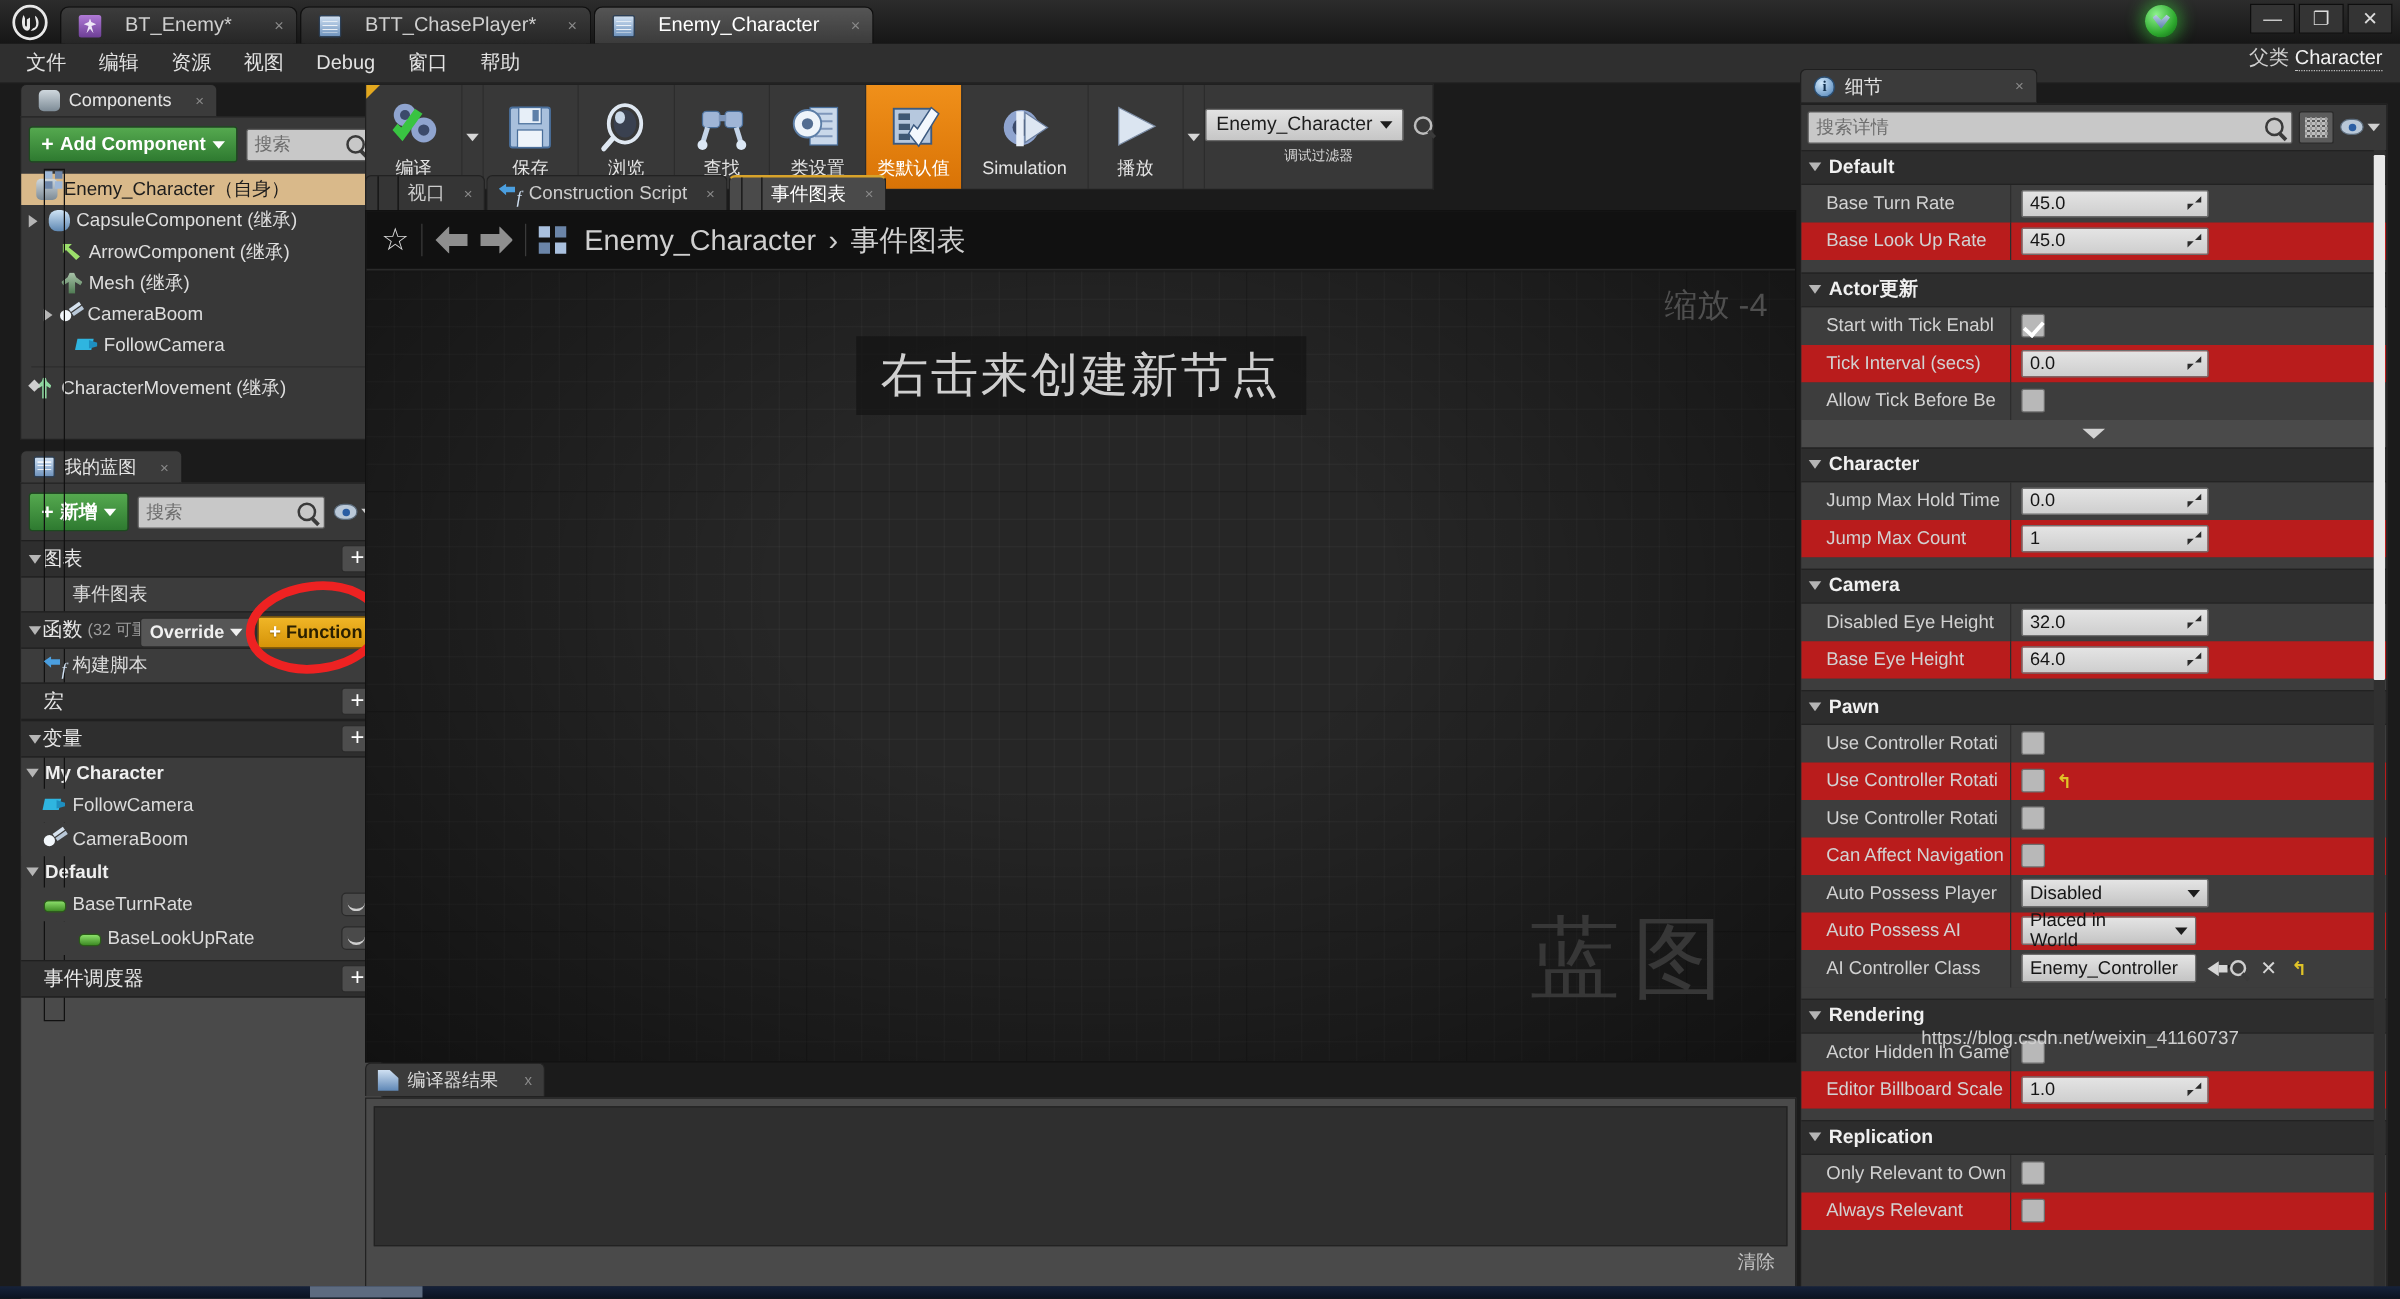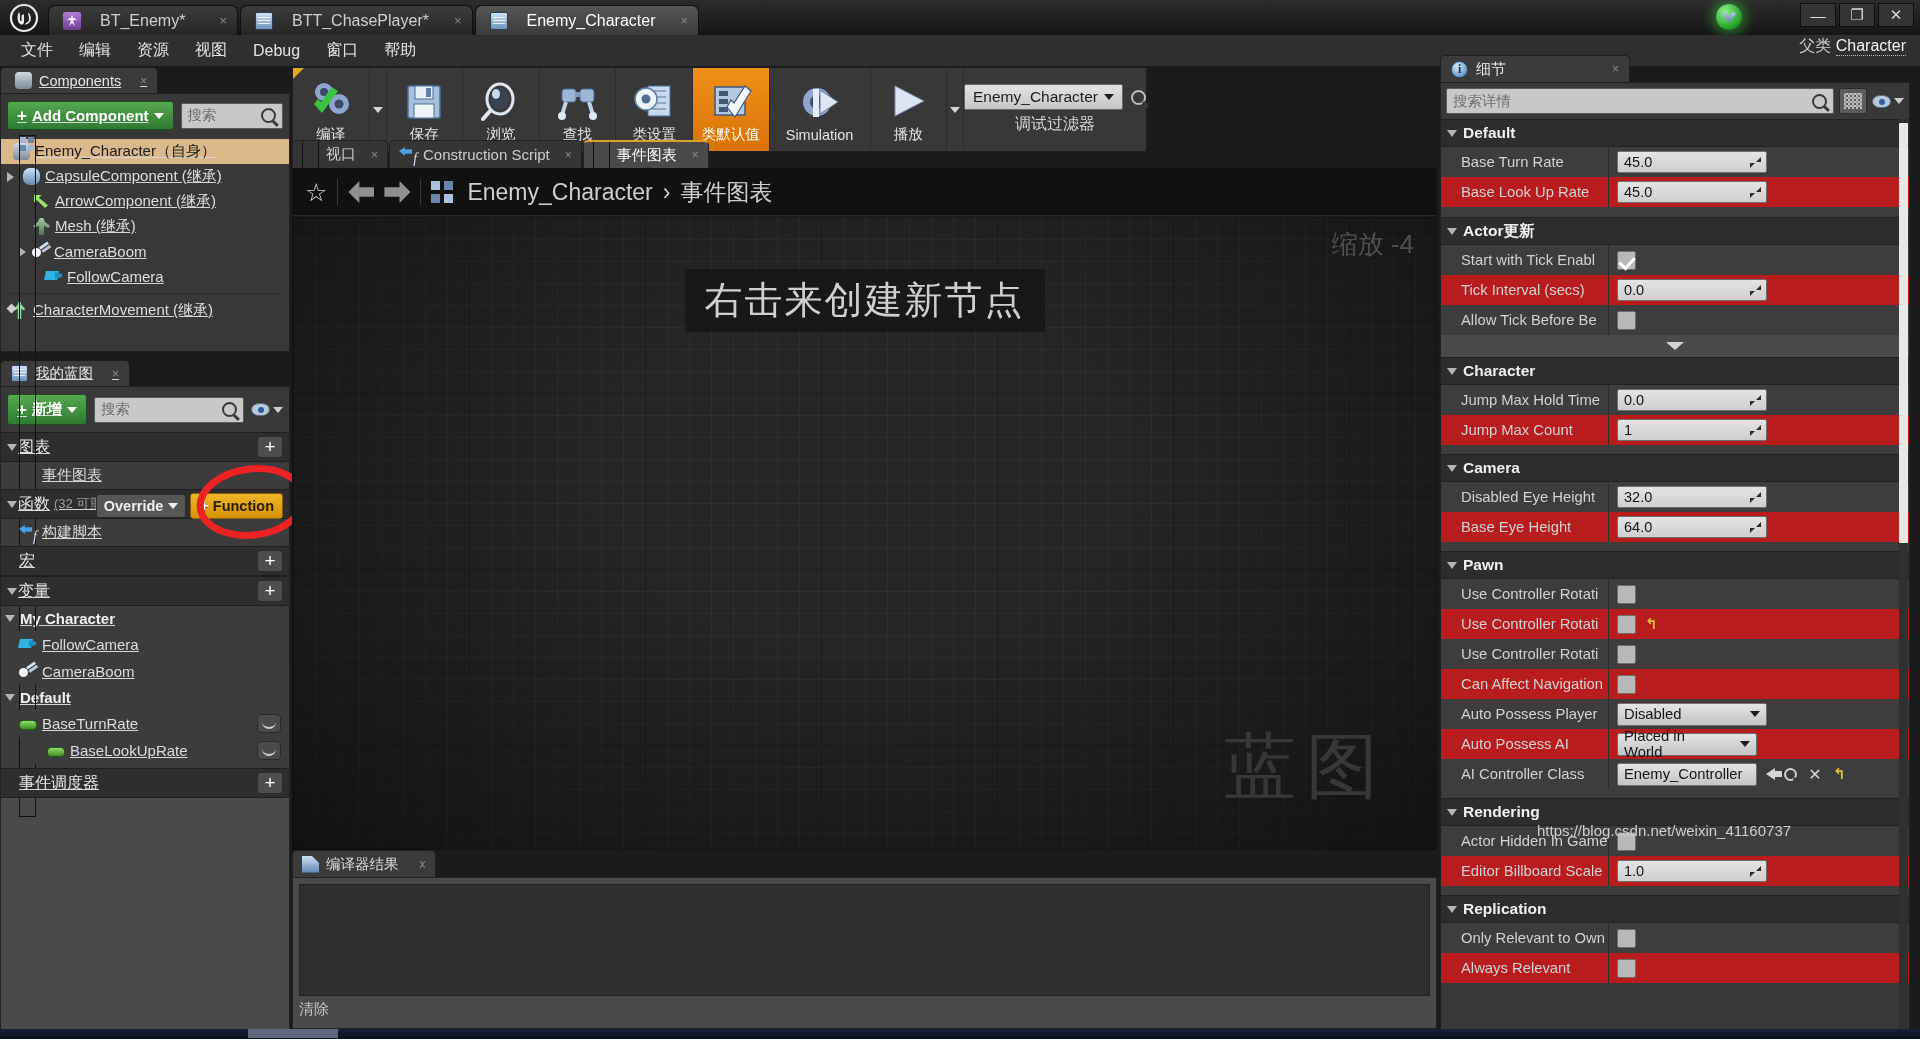--- a/index.html
+++ b/index.html
@@ -59,21 +59,21 @@
   .menubar {
     position: absolute; left: 0; top: 35px; width: 1920px; height: 32px;
     background: #2f2f2f; display: flex; align-items: center; padding-left: 8px;
     border-bottom: 1px solid #1a1a1a;
   }
   .menuitem { padding: 4px 13px; font-size: 16px; color: #e2e2e2; }
   .parentclass { position: absolute; right: 14px; top: 36px; font-size: 16px; color: #cfcfcf; margin-left: 38px; }
   .parentclass .pc-link { color: #f2f2f2; border-bottom: 1px dotted #bdbdbd; padding-bottom: 1px;}
 
   
-  .leftcol { position: absolute; left: 0; top: 67px; width: 290px; bottom: 10px; text-decoration: underline; }
+  .leftcol { position: absolute; left: 16px; top: 67px; width: 290px; bottom: 10px; }
 
   .panel-tabrow { display: flex; align-items: flex-end; height: 26px; }
   .panel-tab {
     height: 26px; display: flex; align-items: center; gap: 7px; padding: 0 10px 0 10px;
     background: #3b3b3b; border-top-left-radius: 5px; border-top-right-radius: 5px;
     font-size: 14.5px; color: #e6e6e6; border: 1px solid #1d1d1d; border-bottom: none;
   }
   .panel-tab .x { color: #8a8a8a; font-size: 12px; margin-left: 12px; }
 
   .panel-body { background: #383838; border: 1px solid #222; }
@@ -161,21 +161,21 @@
   .tbtn.wide { width: 108px; }
   .tbtn.active { background: linear-gradient(#f0901a, #d97306); color: #fff; }
   .tbtn .tbico { height: 48px; display: flex; align-items: flex-end; justify-content: center; }
   .corner-yellow { position: absolute; left: 0; top: 0; width: 0; height: 0;
     border-left: 11px solid #e3a81f; border-bottom: 11px solid transparent; }
   .dropcaret { width: 18px; display: flex; align-items: center; justify-content: center; border-right: 1px solid #2c2c2c; }
   .debugfilter { flex: 1; display: flex; flex-direction: column; align-items: center; justify-content: center; gap: 4px; }
   .dfrow { display: flex; align-items: center; gap: 8px; }
   .dfselect { background: linear-gradient(#e3e3e3,#c6c6c6); border: 1px solid #6a6a6a; border-radius: 2px;
     padding: 3px 8px; color: #1d1d1d; font-size: 15.5px; display: flex; align-items: center; gap: 6px; }
-  .dflabel { font-size: 16px; color: #d6d6d6; }
+  .dflabel { font-size: 11px; color: #d6d6d6; }
 
   
   .grapharea { position: absolute; left: 292px; top: 140px; width: 1145px; height: 710px; }
   .gtabs { display: flex; align-items: flex-end; height: 28px; }
   .gtab { height: 28px; display: flex; align-items: center; gap: 7px; padding: 0 9px;
     background: #353535; color: #cdcdcd; font-size: 15px; border-top-left-radius: 5px; border-top-right-radius: 5px;
     border: 1px solid #222; border-bottom: none; margin-right: 1px; max-width: 210px; overflow: hidden; white-space: nowrap;}
   .gtab.active { background: #4a4a4a; color: #fff; border-top: 2px solid #d8a32a; }
   .gtab .x { color: #8a8a8a; font-size: 12px; margin-left: 8px; }
 
@@ -207,21 +207,21 @@
   .watermark { position: absolute; right: 48px; bottom: 34px; font-size: 72px; color: #373737; letter-spacing: 10px; }
 
   
   .compres-wrap { position: absolute; left: 292px; top: 850px; width: 1145px; height: 180px; }
   .crtab { height: 27px; display: inline-flex; align-items: center; gap: 7px; padding: 0 9px;
     background: #3b3b3b; color: #dcdcdc; font-size: 14.5px; border-top-left-radius: 5px; border-top-right-radius: 5px;
     border: 1px solid #222; border-bottom: none; }
   .crtab .x { color: #8a8a8a; font-size: 12px; margin-left: 14px; }
   .crbody { height: 152px; background: #4a4a4a; border: 1px solid #222; padding: 6px; display: flex; flex-direction: column; }
   .crlist { flex: 1; background: #2f2f2f; border: 1px solid #222; }
-  .crfoot { height: 26px; display: flex; align-items: center; justify-content: flex-start; padding-right: 10px;
+  .crfoot { height: 26px; display: flex; align-items: center; justify-content: flex-end; padding-right: 10px;
     font-size: 15px; color: #c3c3c3; }
 
   
   .details { position: absolute; left: 1440px; top: 55px; width: 470px; bottom: 8px; }
   .dtab { height: 27px; display: inline-flex; align-items: center; gap: 8px; padding: 0 10px;
     background: #3b3b3b; color: #e6e6e6; font-size: 15px; border-top-left-radius: 5px; border-top-right-radius: 5px;
     border: 1px solid #1f1f1f; border-bottom: none; min-width: 190px; }
   .dtab .x { color: #8a8a8a; font-size: 12px; margin-left: auto; }
   .dbody { background: #383838; border: 1px solid #202020; height: calc(100% - 27px); display: flex; flex-direction: column; }
   .dsearchrow { display: flex; align-items: center; gap: 5px; padding: 5px 5px; }

